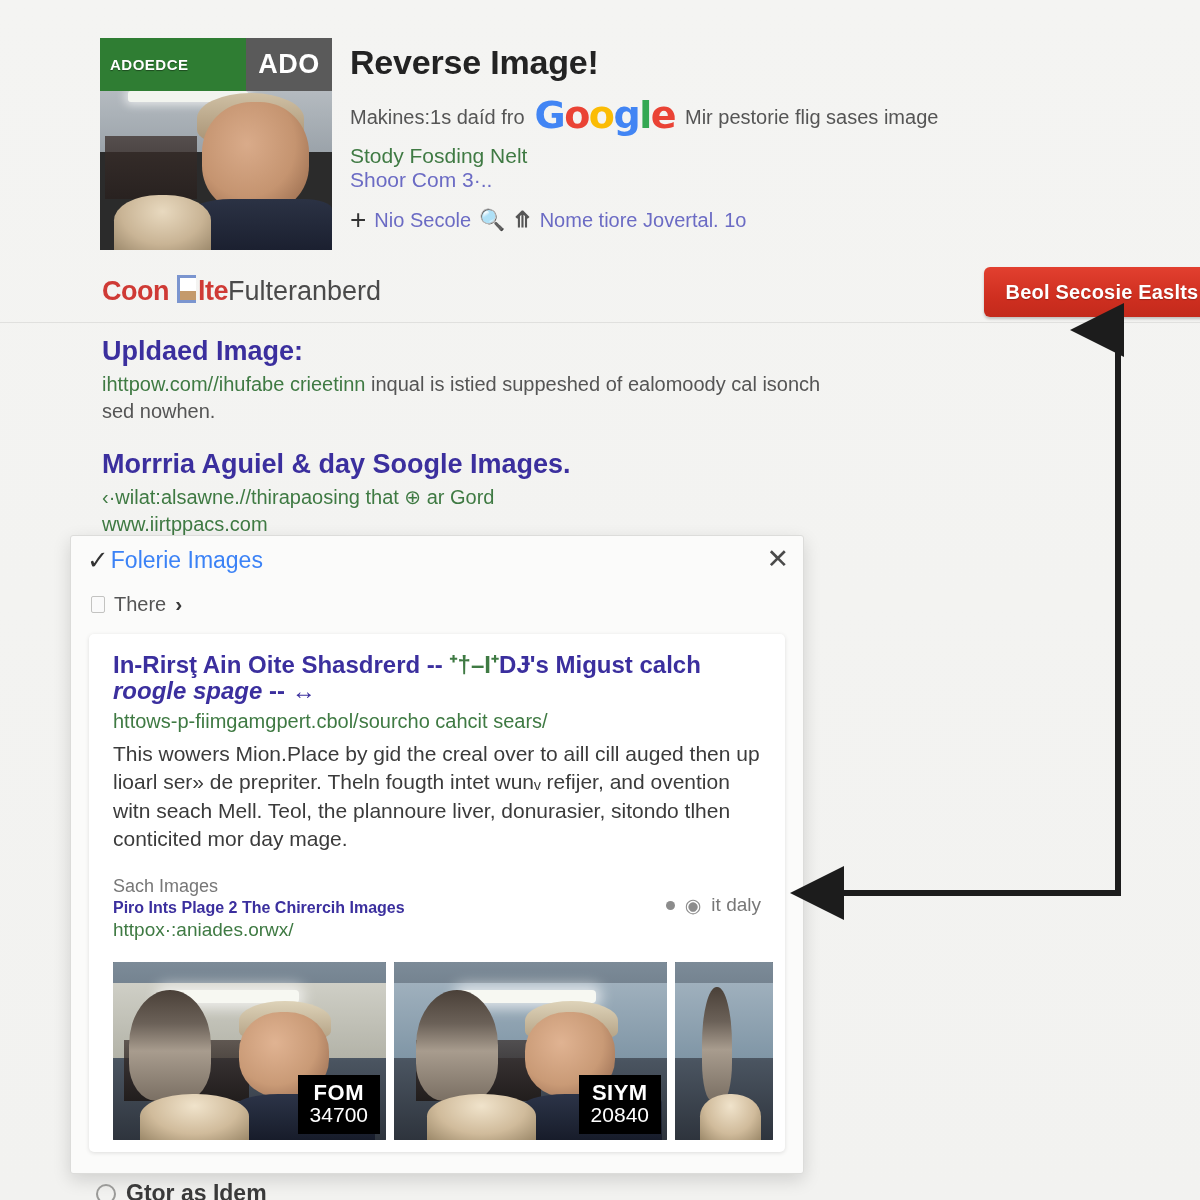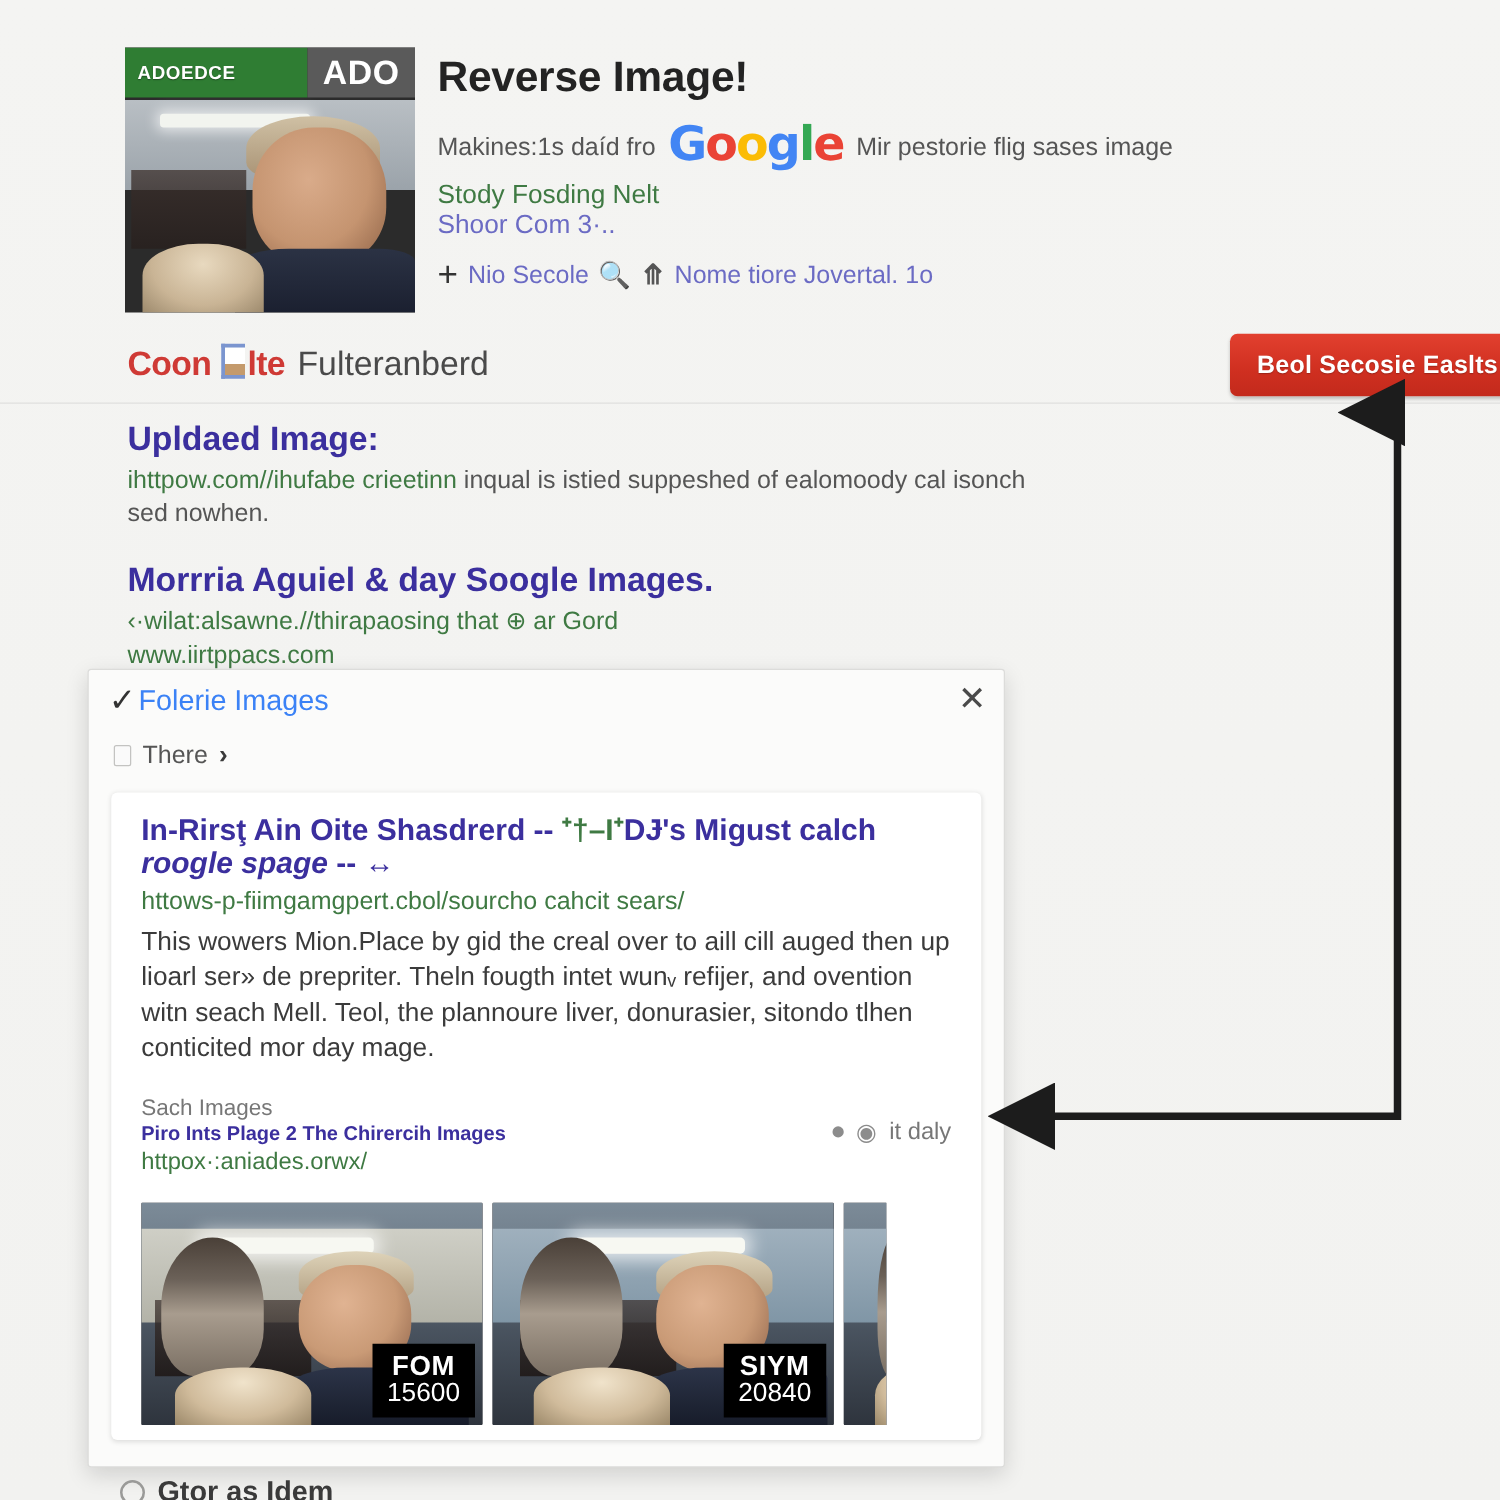--- a/index.html
+++ b/index.html
@@ -84,21 +84,21 @@
   }
   .thumb-shelf {
     position:absolute; left:2%; top:46%; width:40%; height:30%;
     background: linear-gradient(to bottom, rgba(60,48,44,.75), rgba(40,32,30,.85));
   }
 
   .thumb-badge-bar {
     position: absolute;
     left: 0; top: 0;
     width: 100%;
-    height: 40px;
+    height: 53px;
     display: flex;
   }
   .badge-green {
     flex: 1 1 auto;
     background: #2f7d33;
     color: #ffffff;
     font-size: 15px;
     font-weight: 700;
     letter-spacing: .5px;
     display: flex;
@@ -192,21 +192,21 @@
   .brand-box {
     display:inline-block;
     width: 16px; height: 22px;
     border: 3px solid #7b95cf;
     border-right: none;
     margin: 0 2px 0 8px;
     position: relative;
     top: 3px;
     background: linear-gradient(to bottom, #ffffff 60%, #c49a6c 60%);
   }
-  .brand-gray { color: #4a4a4a; margin-left: 10px; font-weight: 400; }
+  .brand-gray { color: #4a4a4a; font-weight: 400; }
 
   
   #cta-button {
     position: absolute;
     left: 984px;
     top: 267px;
     width: 236px;
     height: 50px;
     background: linear-gradient(to bottom, #e2402f 0%, #cf2f20 60%, #c32a1c 100%);
     border-radius: 6px;
@@ -383,21 +383,21 @@
   .meta-glyph {
     font-size: 19px;
     color: #8c8c8c;
   }
 
   
   #thumb-strip {
     position: absolute;
     left: 24px;
     bottom: 12px;
-    width: 596px;
+    width: 660px;
     height: 178px;
     display: flex;
     gap: 8px;
     overflow: hidden;
     align-items: center;
   }
   .strip-item {
     position: relative;
     flex: 0 0 auto;
     height: 178px;
@@ -582,21 +582,21 @@
             <div class="sc-lamp"></div>
             <div class="sc-shelf"></div>
             <div class="sc-hair" style="left:46%;top:22%;"></div>
             <div class="sc-face" style="left:46%;top:28%;"></div>
             <div class="sc-body" style="left:44%;"></div>
             <div class="sc-ost" style="left:6%;"></div>
             <div class="sc-dog" style="left:10%;"></div>
           </div>
           <div class="strip-label">
             <span class="lbl-top">FOM</span>
-            <span class="lbl-bot">15600</span>
+            <span class="lbl-bot">34700</span>
           </div>
         </div>
 
         <div class="strip-item strip-2">
           <div class="sc-bg">
             <div class="sc-wallB"></div>
             <div class="sc-lamp" style="left:24%;"></div>
             <div class="sc-shelf" style="left:8%;"></div>
             <div class="sc-hair" style="left:48%;top:22%;"></div>
             <div class="sc-face" style="left:48%;top:28%;"></div>

